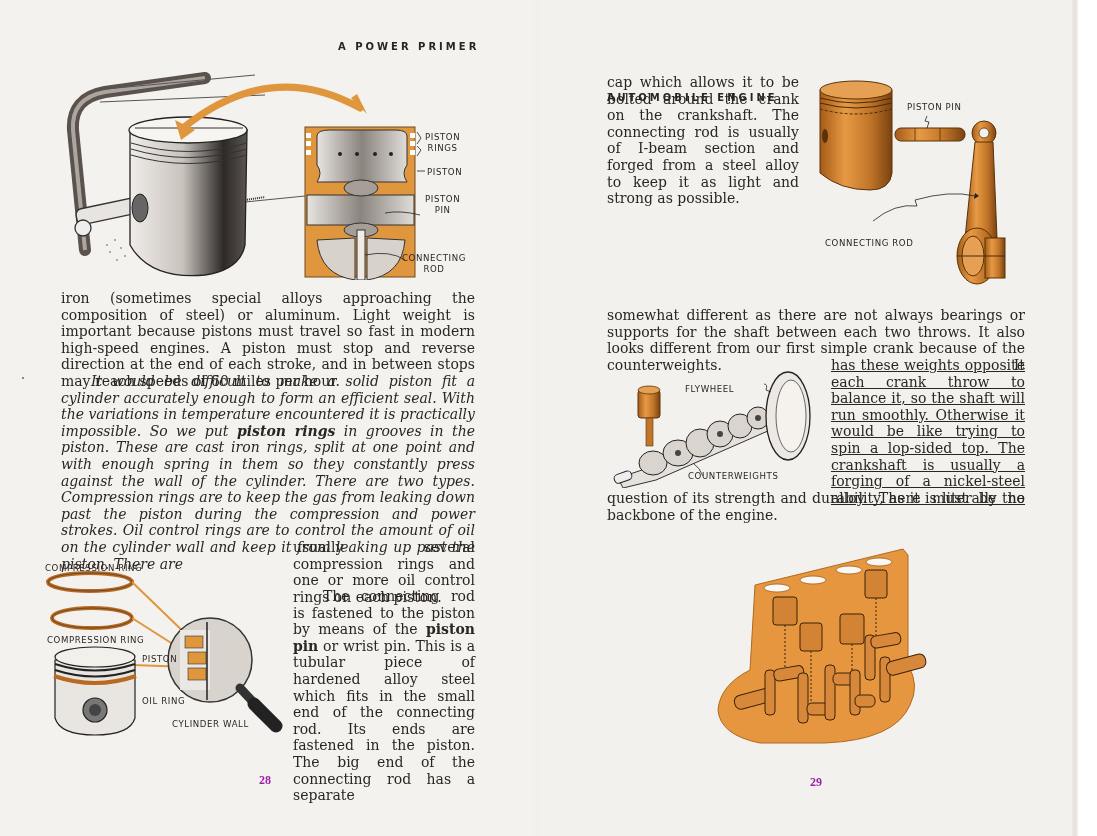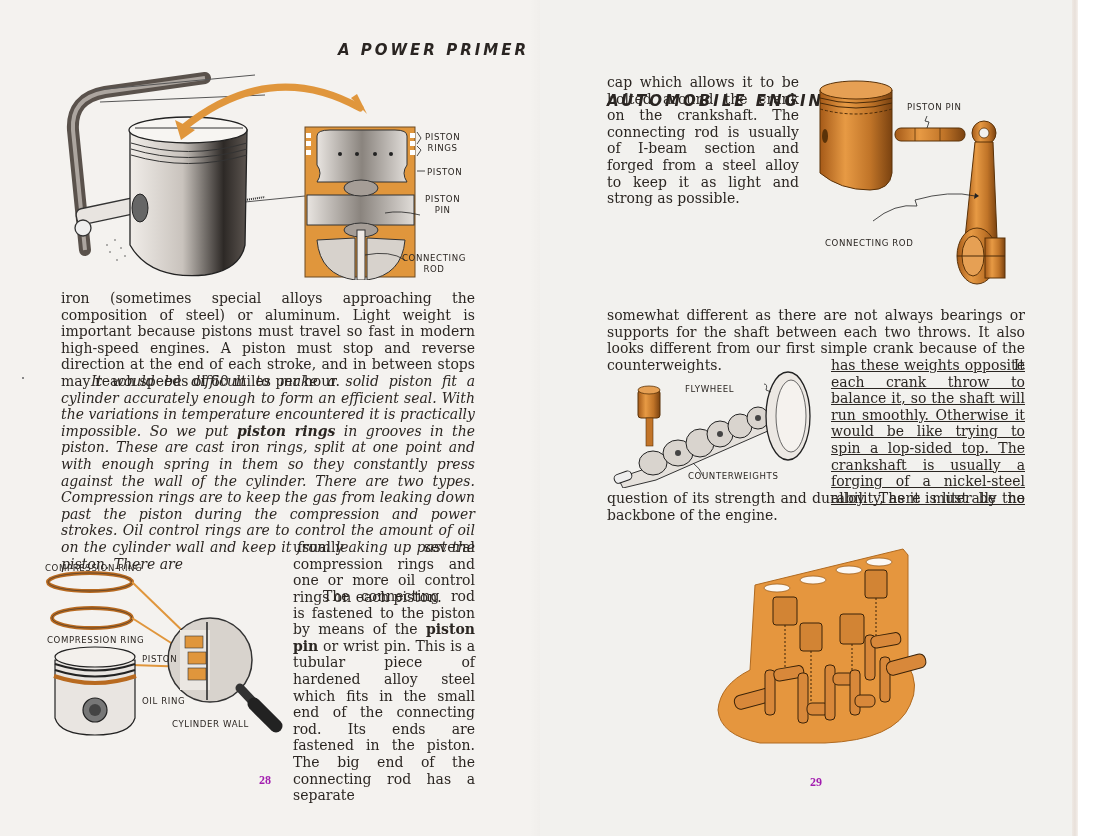--- a/index.html
+++ b/index.html
@@ -6,21 +6,21 @@
   html, body { width: 1097px; height: 836px; overflow: hidden; background: #ffffff; }
   body { position: relative; font-family: "DejaVu Serif", "Liberation Serif", serif; color: #2a2522; }
 
   .spread { position: absolute; left: 0; top: 0; width: 1078px; height: 836px; background: #f3f1ee; }
   .page { position: absolute; top: 0; height: 836px; }
   .page-left { left: 0; width: 540px; background: #f4f2ef; }
   .page-right { left: 540px; width: 538px; background: #f2f1ee; }
   .edge { position: absolute; left: 1072px; top: 0; width: 6px; height: 836px; background: linear-gradient(90deg,#efe9e4,#e8e0da,#f5f0ec); }
   .gutter { position: absolute; left: 530px; top: 0; width: 20px; height: 836px; background: linear-gradient(90deg, rgba(0,0,0,0), rgba(0,0,0,0.015), rgba(0,0,0,0)); }
 
-  .running-head { position: absolute; font-family: "DejaVu Sans", "Liberation Sans", sans-serif; font-style: italic; font-weight: bold; font-size: 15px; letter-spacing: 3px; color: #2a2522; }
+  .running-head { position: absolute; font-family: "DejaVu Sans", "Liberation Sans", sans-serif; font-weight: bold; font-size: 10px; letter-spacing: 3px; color: #2a2522; }
 
   .text { position: absolute; font-size: 14px; line-height: 16.6px; text-align: justify; color: #2b2622; }
   .text p { margin: 0; }
   .text .indent { text-indent: 30px; }
   .text b { font-weight: bold; }
   .line-last { text-align-last: left; }
 
   .folio { position: absolute; font-family: "Liberation Serif", serif; font-size: 12px; font-weight: bold; color: #a21caf; }
 
   .fig { position: absolute; }

